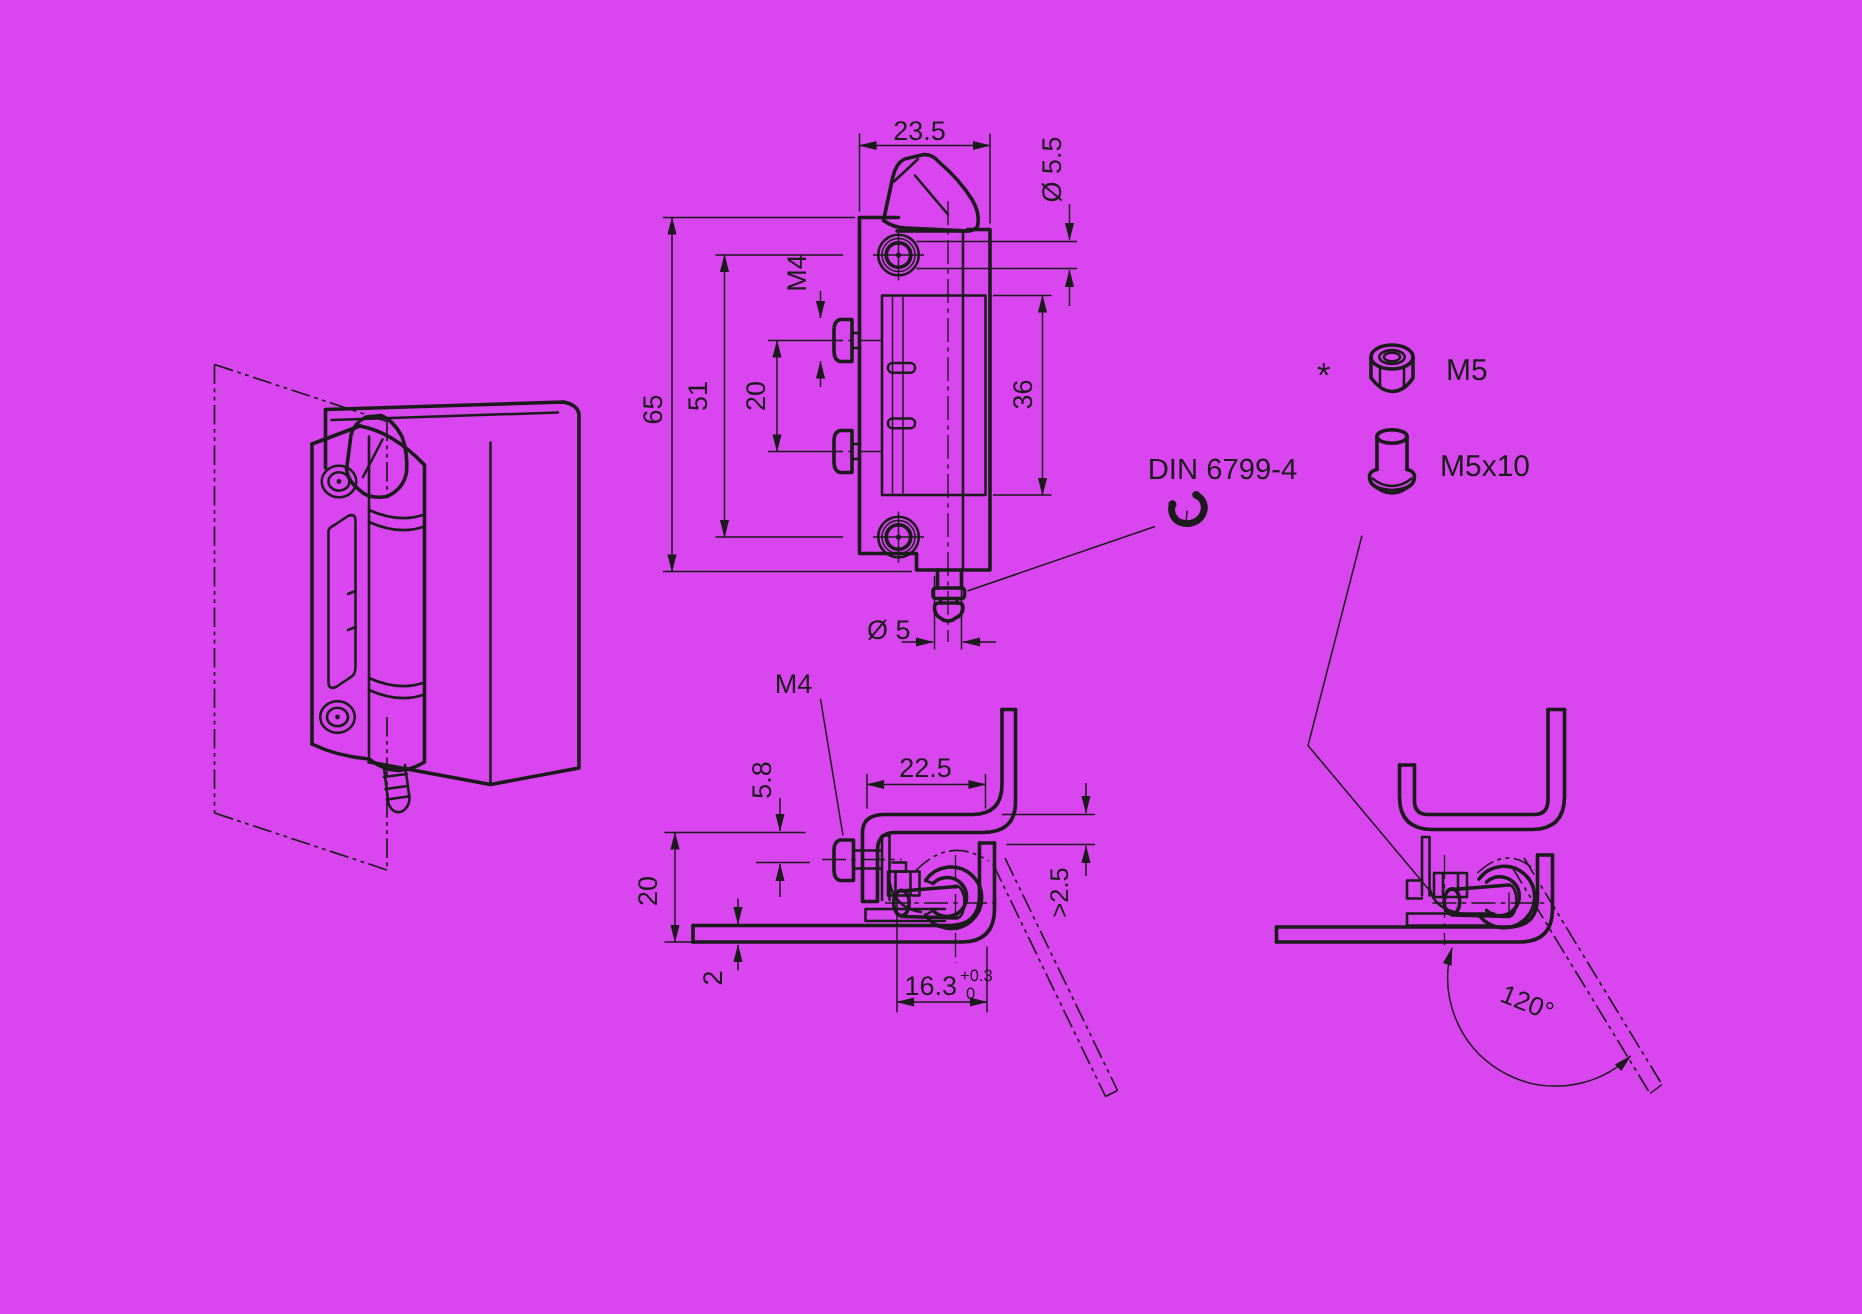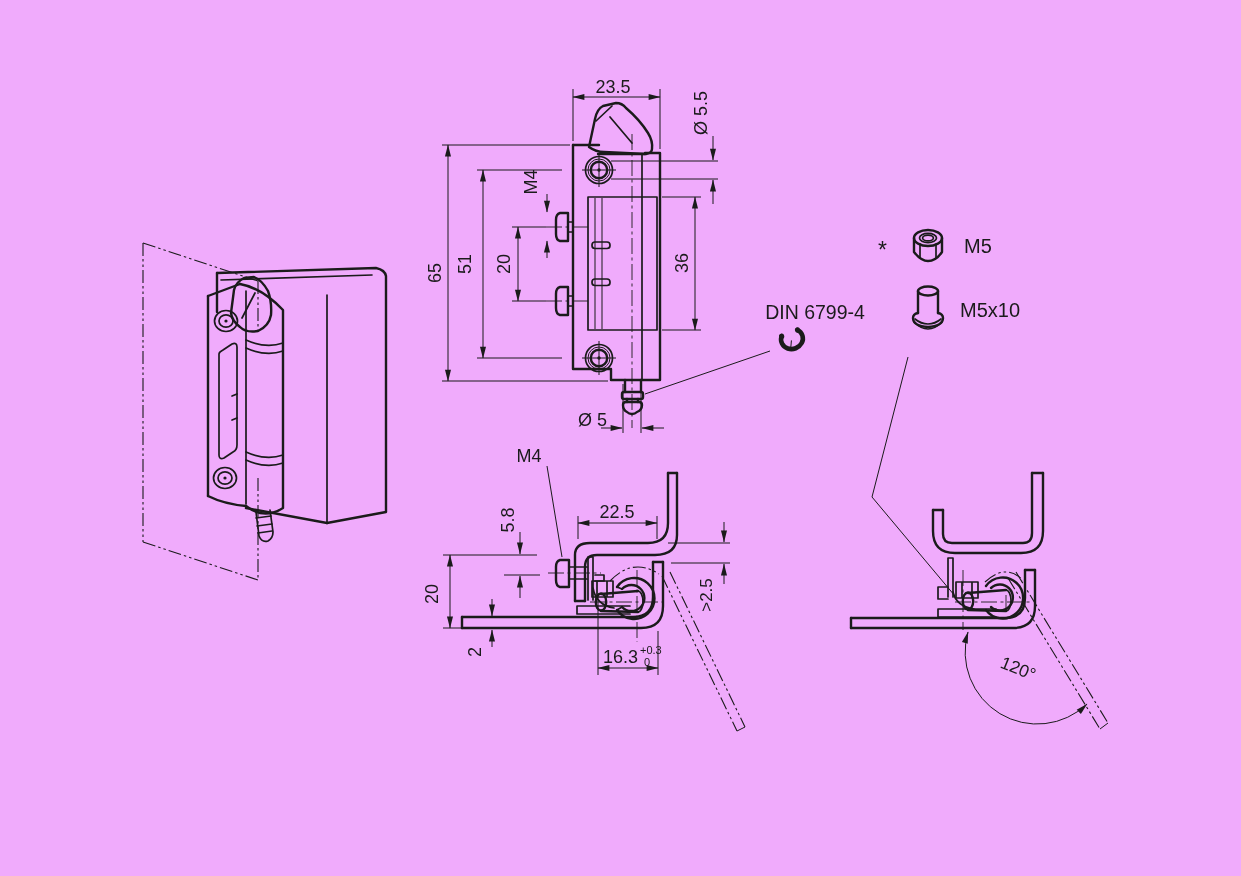--- a/index.html
+++ b/index.html
@@ -1,17 +1,17 @@
 <!DOCTYPE html>
 <html><head>
 <meta charset="utf-8">
 <style>
   html,body { margin:0; padding:0; background:#fff; }
   #canvas {
-    position:relative; width:1241px; height:876px; background:#f0abfc;
+    position:relative; width:1241px; height:876px; background:#d946ef;
     font-family:"Liberation Sans","DejaVu Sans",sans-serif; overflow:hidden;
   }
   svg { position:absolute; left:0; top:0; }
   .e  { fill:none; stroke:#1b1b1b; stroke-width:2.4; stroke-linecap:round; stroke-linejoin:round; }
   .m  { fill:none; stroke:#1b1b1b; stroke-width:1.7; stroke-linecap:round; stroke-linejoin:round; }
   .d  { fill:none; stroke:#1b1b1b; stroke-width:1; }
   .c  { fill:none; stroke:#1b1b1b; stroke-width:.9; stroke-dasharray:16 3.5 3 3.5; }
   .p  { fill:none; stroke:#1b1b1b; stroke-width:1.1; stroke-dasharray:13 3 2.5 3 2.5 3; }
   .tx { font-family:"Liberation Sans","DejaVu Sans",sans-serif; font-size:18px; fill:#1b1b1b; text-anchor:middle; }
   .lg { font-size:20px; text-anchor:start; }

